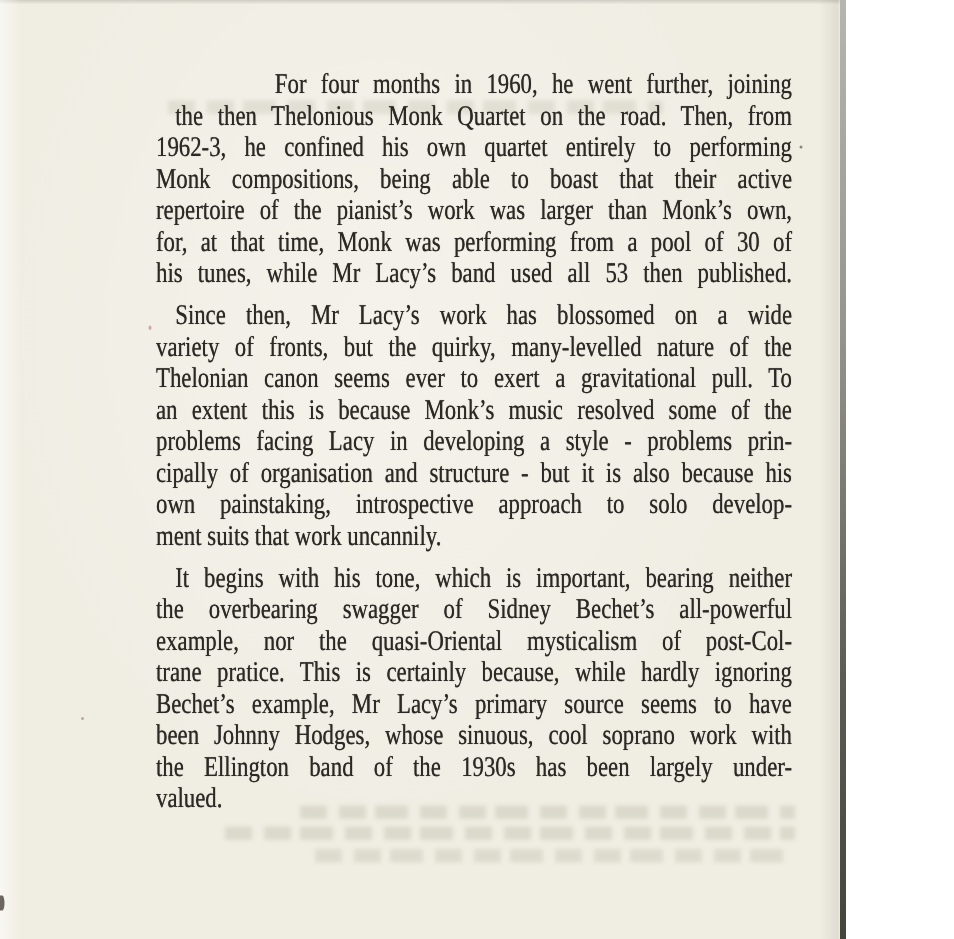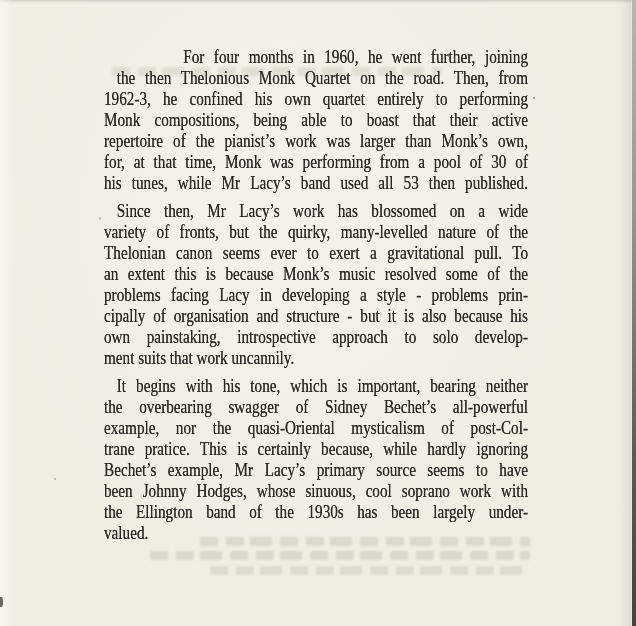--- a/index.html
+++ b/index.html
@@ -7,21 +7,21 @@
     --ink: #2c2925;
   }
   * { margin: 0; padding: 0; box-sizing: border-box; }
   html, body { width: 636px; height: 626px; }
   body {
     font-family: "Liberation Serif", serif;
     overflow: hidden;
   }
   .page {
     position: relative;
-    width: 636px;
+    width: 564px;
     height: 626px;
     background:
       radial-gradient(ellipse at 45% 35%, rgba(255,255,255,0.28), rgba(255,255,255,0) 62%),
       var(--paper);
     padding-left: 29px;
   }
   
   .left-edge {
     position: absolute; left: 0; top: 0; bottom: 0; width: 14px;
     background: linear-gradient(90deg, rgba(255,255,255,0.55), rgba(255,255,255,0));

